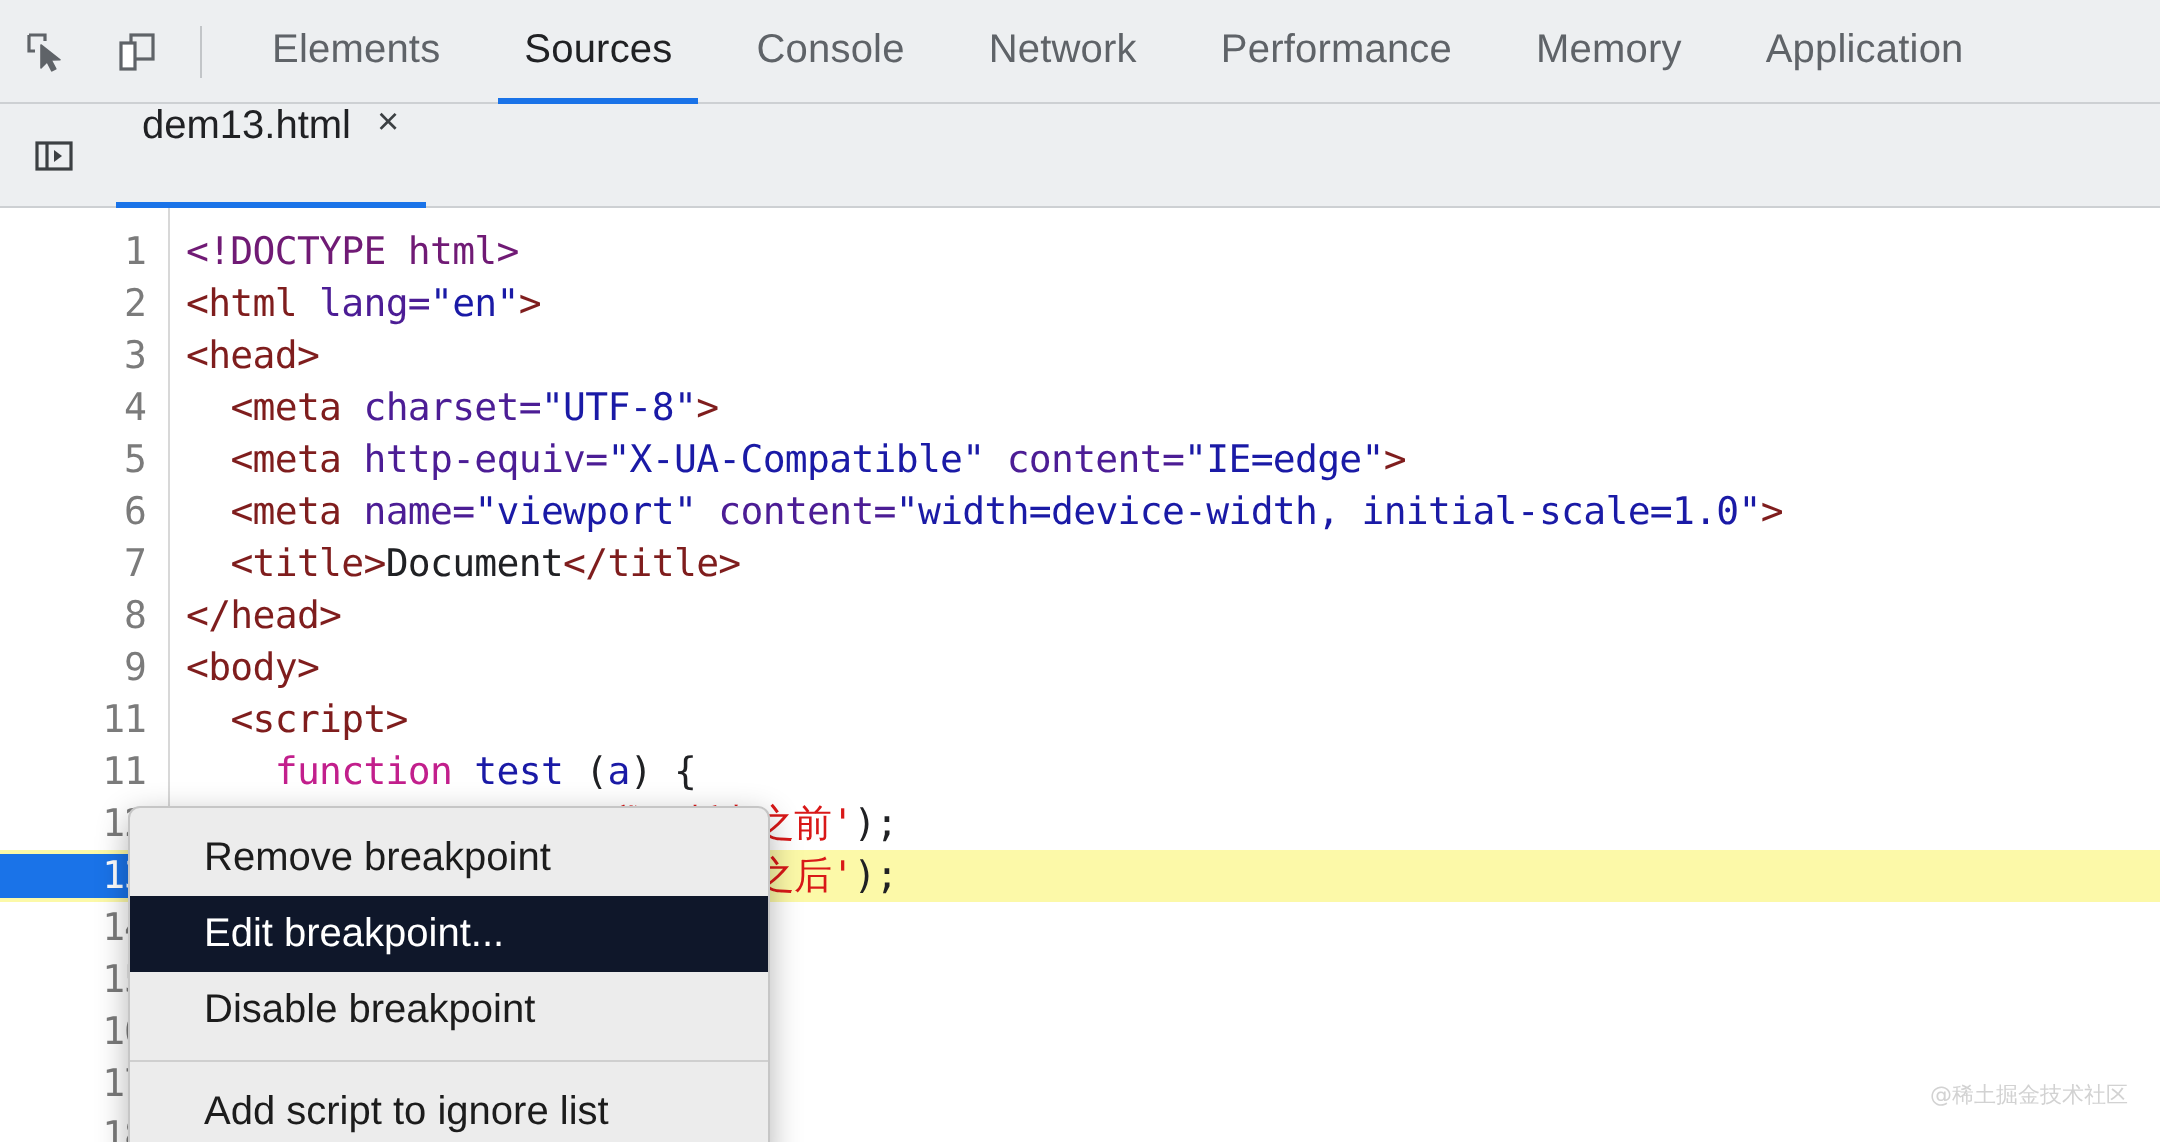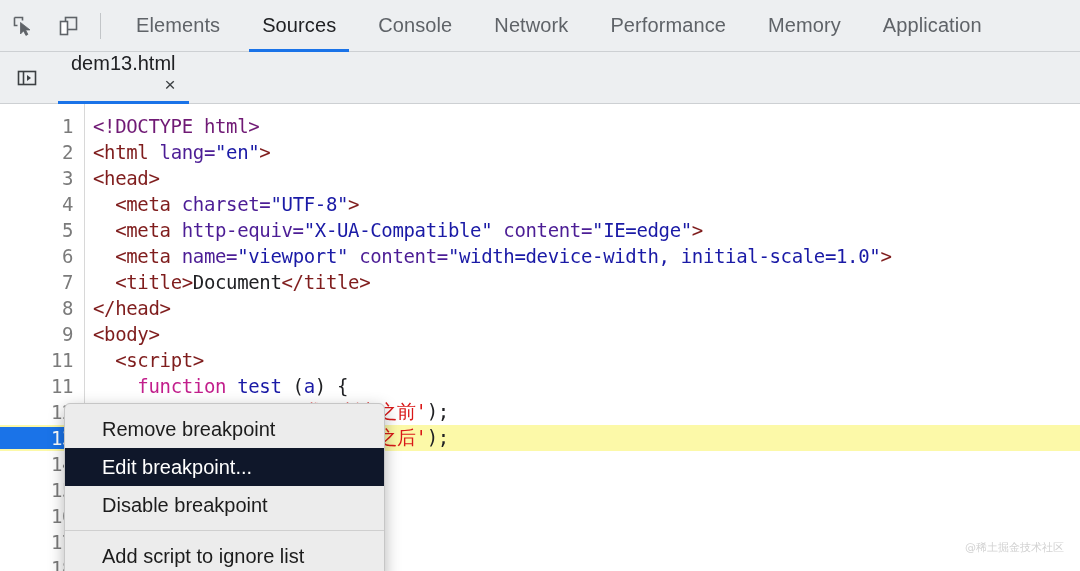--- a/index.html
+++ b/index.html
@@ -95,25 +95,24 @@
     align-items: center;
     justify-content: center;
     margin-left: 8px;
     cursor: pointer;
   }
 
   .ftab {
     position: relative;
     height: 52px;
     display: flex;
-    align-items: flex-end;
+    align-items: flex-start;
     padding: 0 13px;
     margin-left: 12px;
     cursor: pointer;
-    flex-direction: column;
   }
   .ftab-label {
     font-size: 20px;
     color: #202124;
     white-space: nowrap;
   }
   .ftab-close {
     font-size: 19px;
     color: #3c4043;
     margin-left: 13px;

